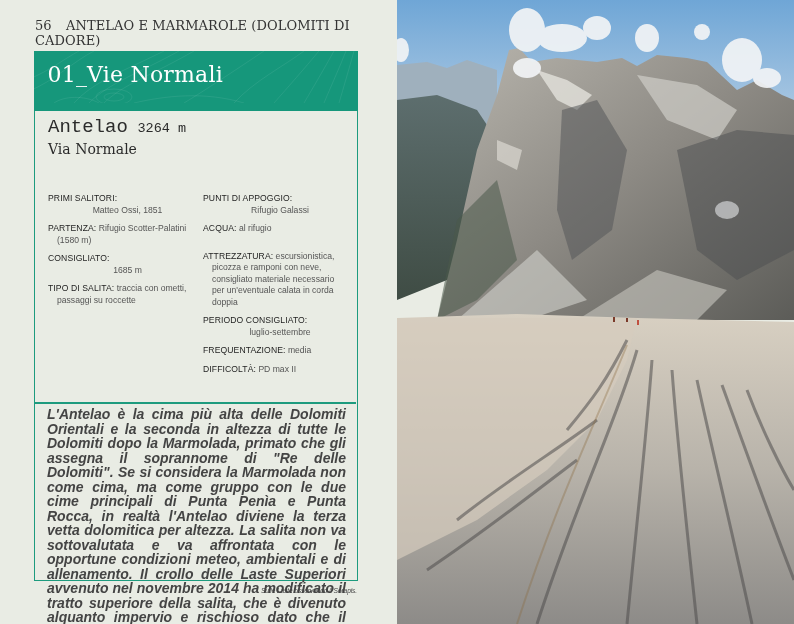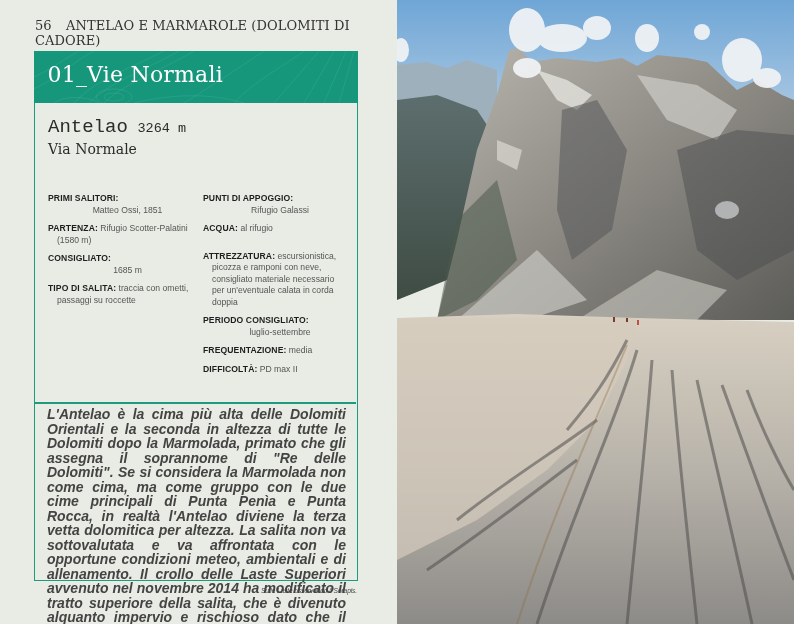--- a/index.html
+++ b/index.html
@@ -19,21 +19,21 @@
       font-family: "DejaVu Serif", serif;
       font-size: 13px; color: #333; letter-spacing: 0.1px;
     }
     .running-head .page-num { margin-right: 10px; }
     .card {
       position: absolute; left: 34px; top: 51px; width: 324px; height: 530px;
       border: 1.5px solid #1d9b7e;
       border-top: none;
     }
     .card-header {
-      position: absolute; left: -1.5px; top: 0; width: 324px; height: 52px;
+      position: absolute; left: -1.5px; top: 0; width: 324px; height: 60px;
       background: #16977b;
       overflow: hidden;
     }
     .card-header svg.topo { position: absolute; left: 0; top: 0; }
     .card-header .title {
       position: absolute; left: 14px; top: 11px;
       font-family: "DejaVu Serif", serif;
       font-size: 22px; color: #fff; letter-spacing: 0.2px;
     }
     .peak {
@@ -48,21 +48,21 @@
       font-family: "DejaVu Serif", serif;
       font-size: 14px; color: #2b2b2b;
     }
     .info-col {
       position: absolute; top: 142px; font-size: 8.6px; line-height: 11.6px;
       color: #444;
     }
     .info-col.left { left: 13px; width: 150px; }
     .info-col.right { left: 168px; width: 145px; }
     .info-item { margin-bottom: 6.8px; }
-    .info-item .lbl { color: #1e1e1e; font-weight: bold; letter-spacing: 0.1px; }
+    .info-item .lbl { color: #1e1e1e; font-weight: normal; letter-spacing: 0.1px; }
     .info-item .val { color: #555; text-align: center; }
     .info-item .indent { padding-left: 9px; display: block; }
     .divider {
       position: absolute; left: 0; top: 351px; width: 321px; height: 1.5px;
       background: #1d9b7e;
     }
     .desc {
       position: absolute; left: 12px; top: 356px; width: 299px;
       font-style: italic; font-size: 14px; line-height: 14.5px;
       color: #444; text-align: justify; font-weight: bold;

